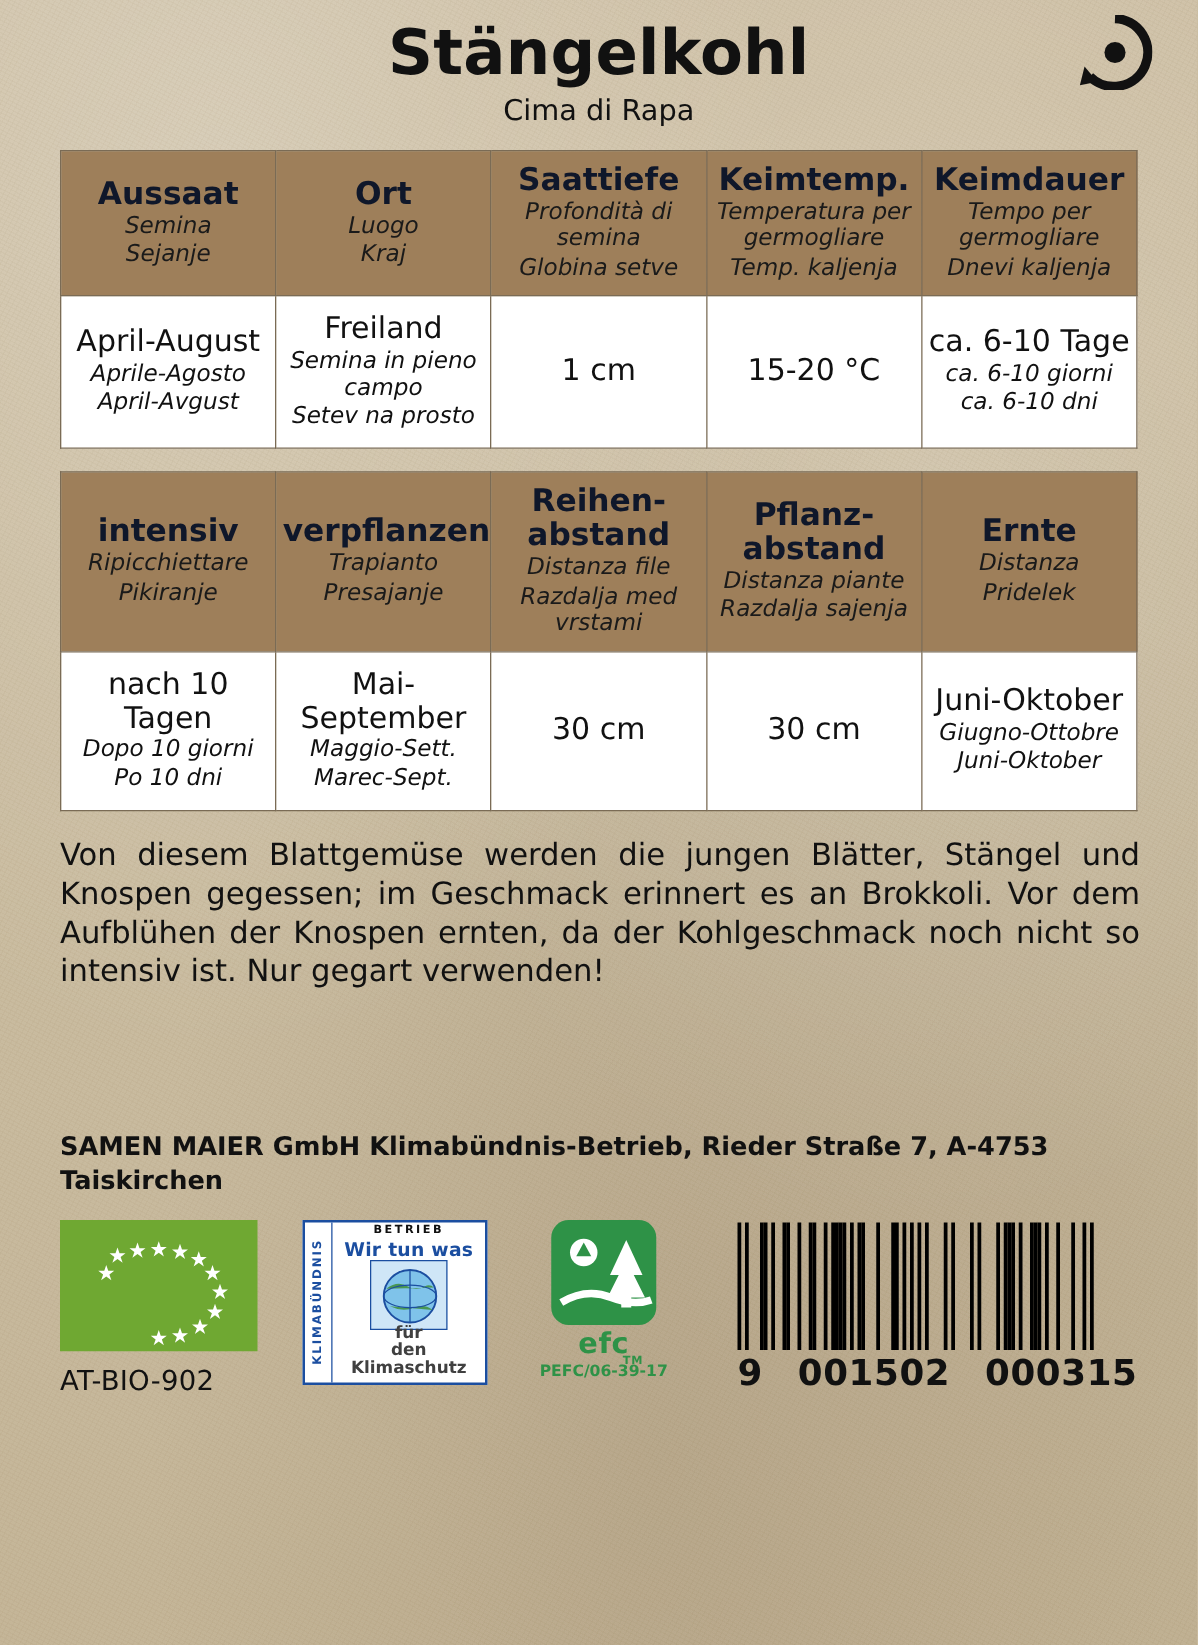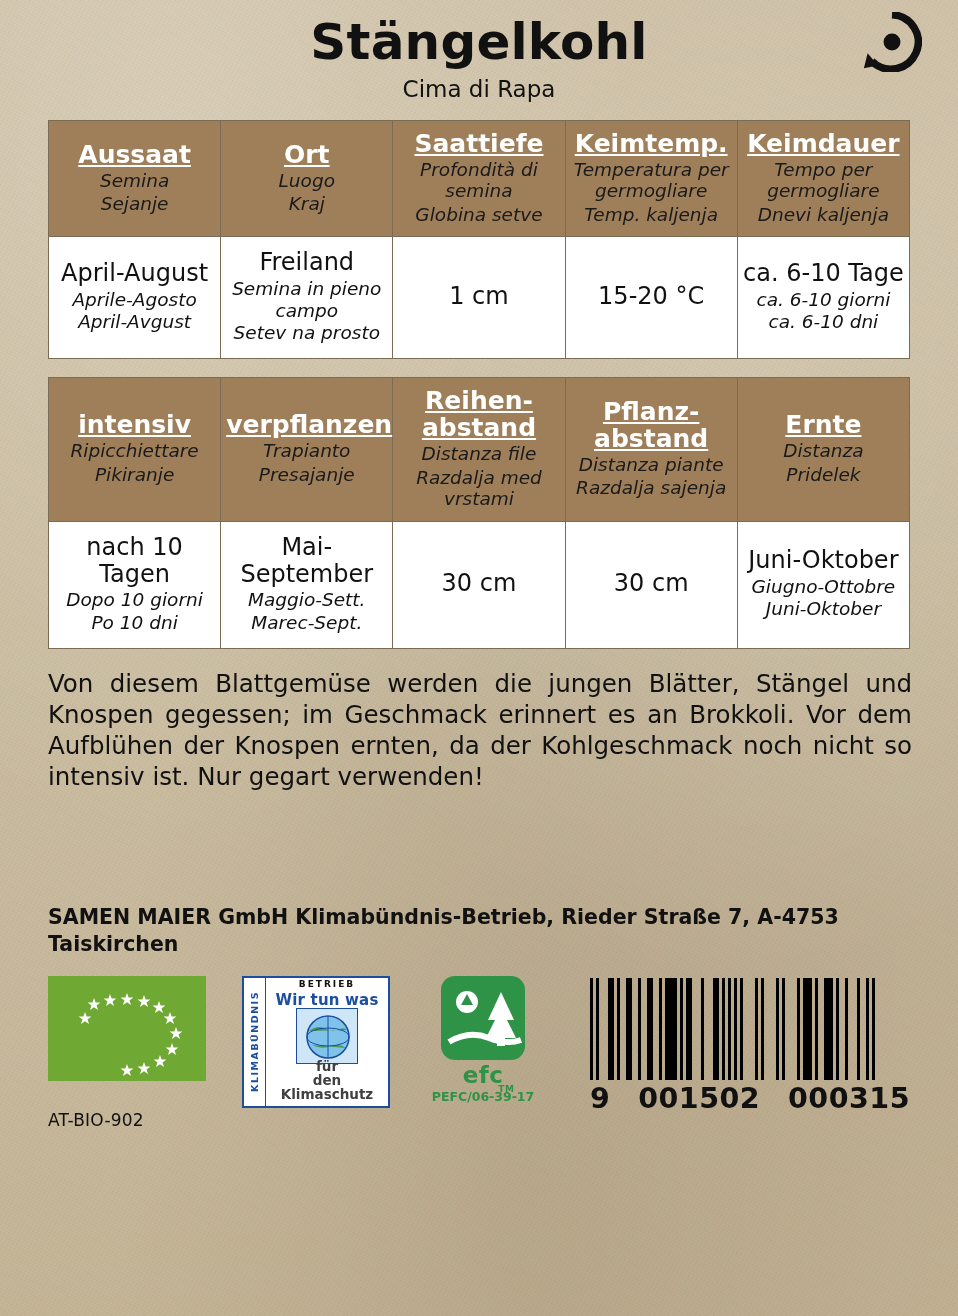--- a/index.html
+++ b/index.html
@@ -109,23 +109,22 @@
     padding-bottom: 11px;
   }
   table.info tr.body td {
     background: #ffffff;
     padding-top: 12px;
     padding-bottom: 14px;
   }
   .h-de {
     font-size: 25px;
     font-weight: bold;
-    color: #ffffff;
+    color: #0f172a;
     line-height: 1.08;
-    text-decoration: underline;
   }
   .h-it, .h-sl {
     font-size: 18.5px;
     font-style: italic;
     color: #1a1a1a;
     line-height: 1.16;
     margin-top: 2px;
   }
   .b-de {
     font-size: 24px;
@@ -167,23 +166,23 @@
     gap: 34px;
   }
   .bio-logo-box { width: 160px; }
   .bio-leaf {
     width: 158px; height: 105px;
     background: #6fa832;
     position: relative;
     overflow: hidden;
   }
   .bio-code {
-    font-size: 17px;
-    color: #111;
-    margin-top: 29px;
+    font-size: 22px;
+    color: #111;
+    margin-top: 12px;
     letter-spacing: .2px;
   }
   .klima {
     width: 148px; height: 132px;
     border: 2px solid #1b4ea0;
     background: #ffffff;
     position: relative;
     display: flex;
   }
   .klima-side {

